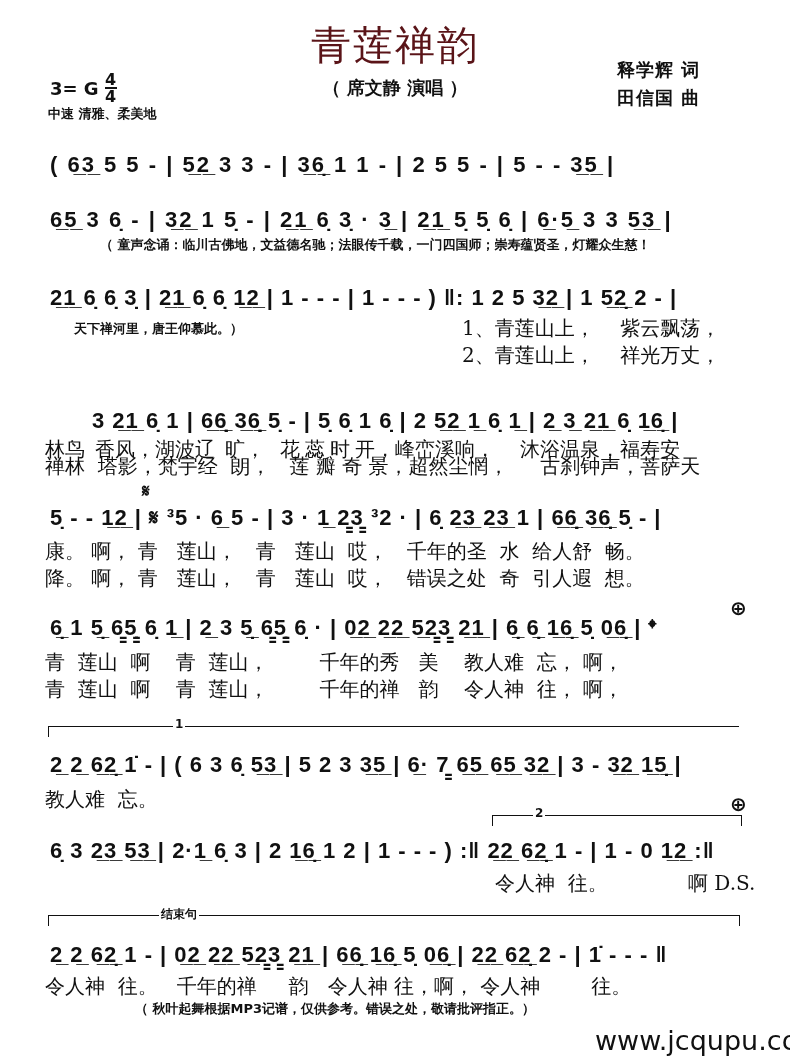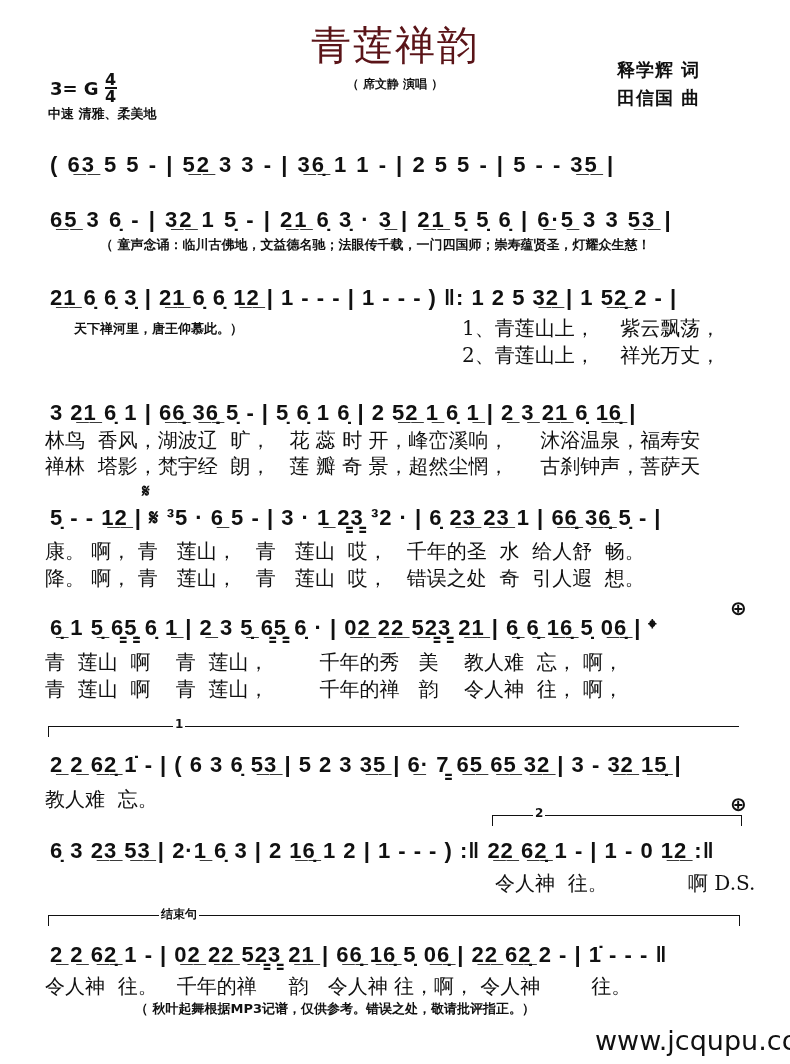--- a/index.html
+++ b/index.html
@@ -1,18 +1,18 @@
 <!DOCTYPE html>
 <html><head>
 <meta charset="utf-8">
 <style>
   html,body{margin:0;padding:0;background:#fff;}
   body{width:790px;height:1064px;position:relative;overflow:hidden;font-family:"DejaVu Sans","Liberation Sans",sans-serif;color:#111;}
   .title{position:absolute;left:0;right:0;top:18px;text-align:center;font-size:40px;color:#5a1418;font-family:"DejaVu Sans",sans-serif;letter-spacing:2px;}
-  .singer{position:absolute;left:0;right:0;top:76px;text-align:center;font-size:12px;font-weight:bold;}
+  .singer{position:absolute;left:0;right:0;top:76px;text-align:center;font-size:18px;font-weight:bold;}
   .lyricist{position:absolute;left:617px;top:58px;font-size:18px;font-weight:bold;letter-spacing:1px;}
   .composer{position:absolute;left:617px;top:86px;font-size:18px;font-weight:bold;letter-spacing:1px;}
   .key{position:absolute;left:50px;top:72px;font-size:18px;font-weight:bold;display:flex;align-items:center;}
   .frac{display:inline-flex;flex-direction:column;align-items:center;margin-left:6px;font-size:16px;line-height:15px;}
   .frac .line{width:12px;border-top:2px solid #111;}
   .tempo{position:absolute;left:48px;top:105px;font-size:13px;font-weight:bold;}
   .row{position:absolute;left:48px;height:36px;display:flex;align-items:flex-end;white-space:nowrap;}
   .tok{position:relative;display:inline-block;font-family:"Liberation Sans",sans-serif;font-weight:bold;font-size:23px;line-height:26px;padding:0 2px;}
   .lyr{position:absolute;font-family:"DejaVu Serif","Liberation Serif",serif;font-size:20px;white-space:pre;}
   .note-s{position:absolute;font-size:13px;font-weight:bold;white-space:pre;}
@@ -49,24 +49,24 @@
   </div>
 <div class="note-s" style="left:100px;top:236px;">（ 童声念诵：临川古佛地，文益德名驰；法眼传千载，一门四国师；崇寿蕴贤圣，灯耀众生慈！</div>
 
 <div class="row" style="top:275px;">
     <span class="tok" style="font-size:22px;letter-spacing:1px;">2̲1̲ 6̣ 6̣ 3̣ | 2̲1̲ 6̣ 6̣ 1̲2̲ | 1 - - - | 1 - - - ) ‖: 1 2 5 3̲2̲ | 1 5̲2̲̣ 2 - |</span>
   </div>
 <div class="note-s" style="left:74px;top:320px;">天下禅河里，唐王仰慕此。）</div>
 <div class="lyr" style="left:462px;top:315px;">1、青莲山上，    紫云飘荡，</div>
 <div class="lyr" style="left:462px;top:342px;">2、青莲山上，    祥光万丈，</div>
 
-<div class="row" style="top:390px;">
+<div class="row" style="top:398px;margin-left:42px;">
     <span class="tok" style="font-size:22px;letter-spacing:1px;">3 2̲1̲ 6̣ 1 | 6̲6̲̣̣ 3̲6̲̣̣ 5̣ - | 5̣ 6̣ 1 6̣ | 2 5̲2̲ 1̲ 6̣ 1̲ | 2̲ 3̲ 2̲1̲ 6̣ 1̲6̲̣ |</span>
   </div>
-<div class="lyr" style="left:45px;top:427px;">林鸟  香风，湖波辽  旷，   花 蕊 时 开，峰峦溪响，     沐浴温泉，福寿安</div>
+<div class="lyr" style="left:45px;top:436px;font-family:Liberation Serif, serif;">林鸟  香风，湖波辽  旷，   花 蕊 时 开，峰峦溪响，     沐浴温泉，福寿安</div>
 <div class="lyr" style="left:45px;top:453px;">禅林  塔影，梵宇经  朗，   莲 瓣 奇 景，超然尘惘，     古刹钟声，菩萨天</div>
 
 <div class="seg" style="left:142px;top:480px;">𝄋</div>
 <div class="row" style="top:495px;">
     <span class="tok" style="font-size:22px;letter-spacing:1px;">5̣ - - 1̲2̲ | 𝄋 ³5 · 6̲ 5 - | 3 · 1̲ 2̳3̳ ³2 · | 6̣ 2̲3̲ 2̲3̲ 1 | 6̲6̲̣̣ 3̲6̲̣̣ 5̣ - |</span>
   </div>
 <div class="lyr" style="left:45px;top:538px;">康。 啊， 青   莲山，   青   莲山  哎，   千年的圣  水  给人舒  畅。</div>
 <div class="lyr" style="left:45px;top:565px;">降。 啊， 青   莲山，   青   莲山  哎，   错误之处  奇  引人遐  想。</div>
 
 <div class="coda" style="left:730px;top:596px;">⊕</div>

